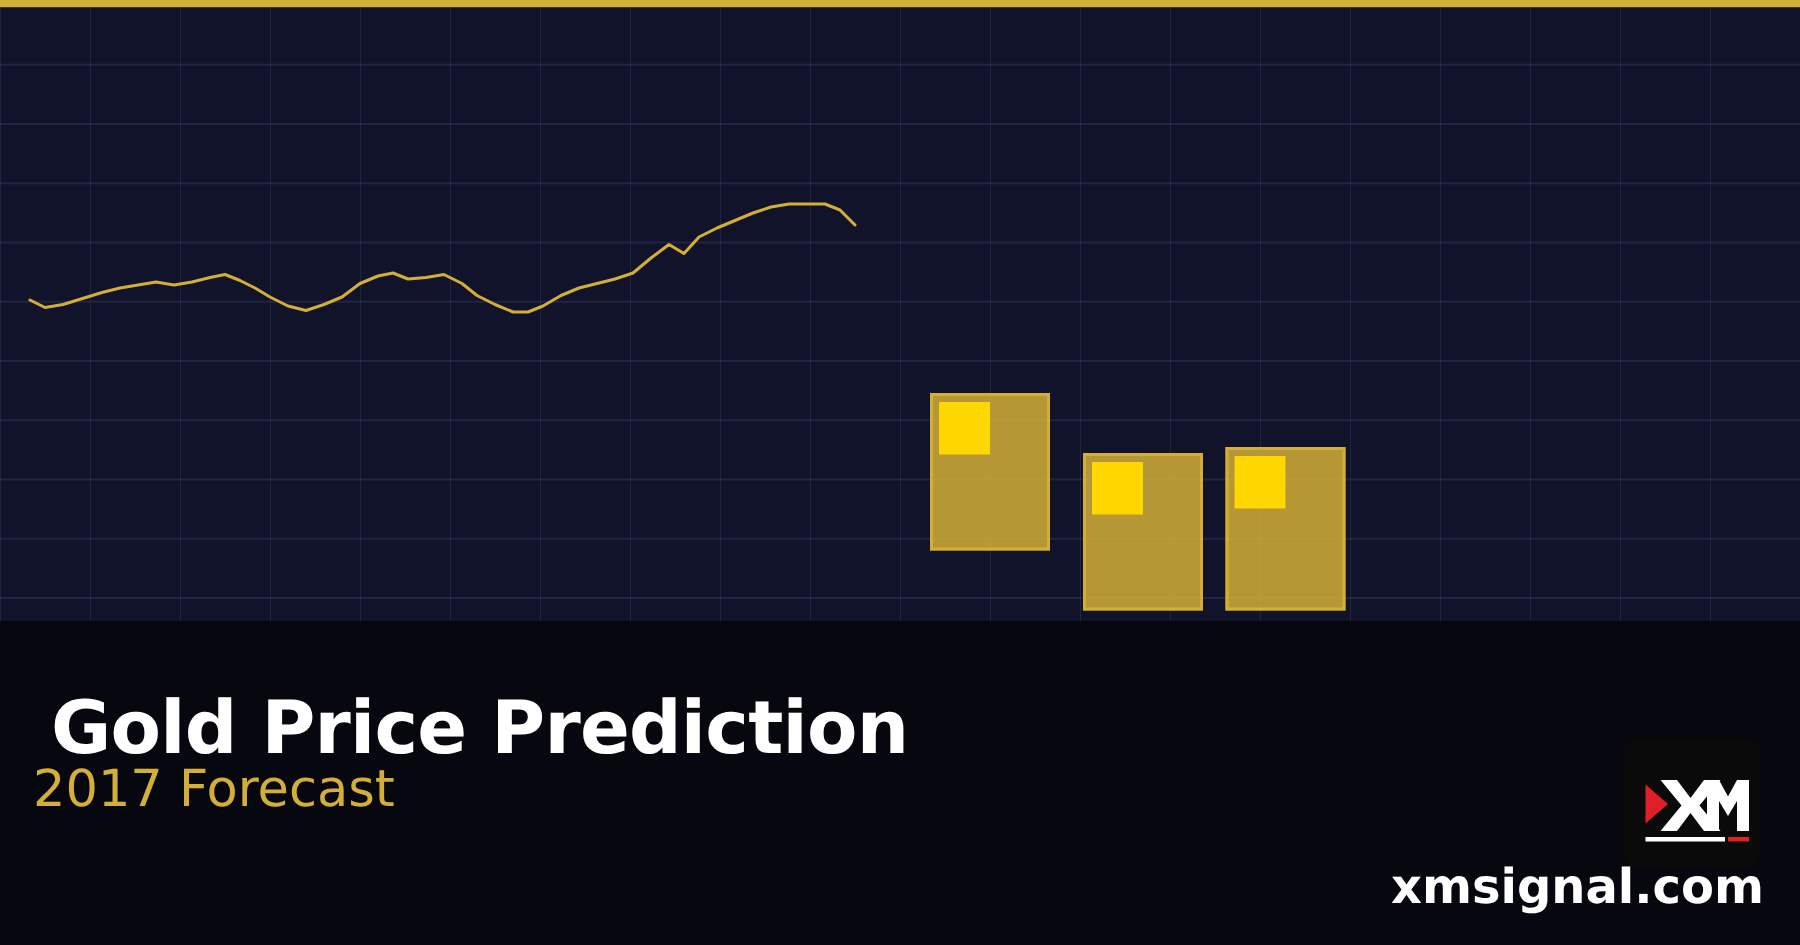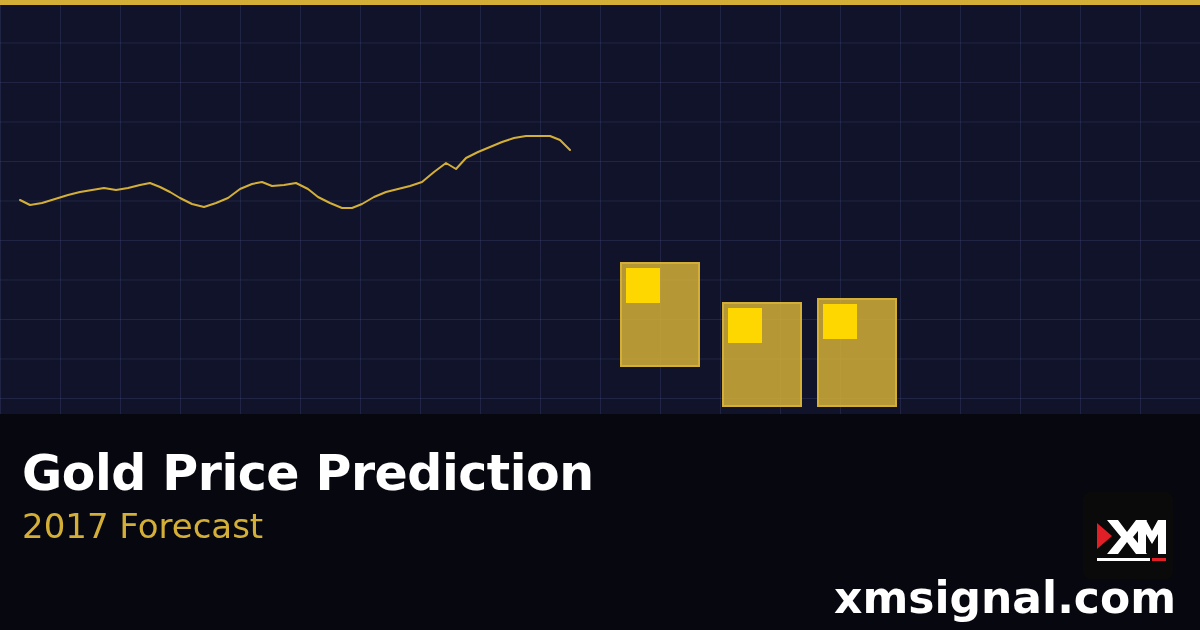--- a/index.html
+++ b/index.html
@@ -72,21 +72,21 @@
     position: absolute;
     left: 0; top: 414px;
     width: 1200px;
     height: 216px;
     background: #07070f;
   }
   #headline {
     position: absolute;
     left: 22px;
     top: 31px;
-    margin: 0;
+    margin: 12px;
     font-size: 49px;
     font-weight: bold;
     color: #ffffff;
     letter-spacing: -0.5px;
     white-space: nowrap;
   }
   #subheadline {
     position: absolute;
     left: 22px;
     top: 92px;
@@ -107,21 +107,21 @@
     background: #0a0a0a;
     border-radius: 7px;
     overflow: hidden;
   }
   #brand-logo svg { display: block; }
   #brand-domain {
     position: absolute;
     right: 24px;
     top: 158px;
     margin: 0;
-    font-size: 44px;
+    font-size: 32px;
     font-weight: bold;
     color: #ffffff;
     white-space: nowrap;
   }
 </style>
 </head>
 <body>
 
 <div id="card">
 

